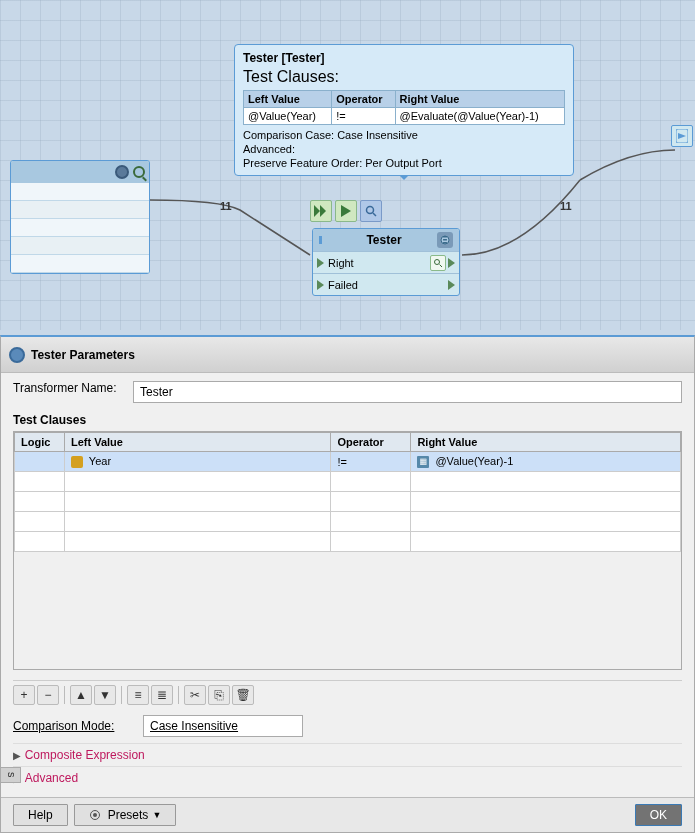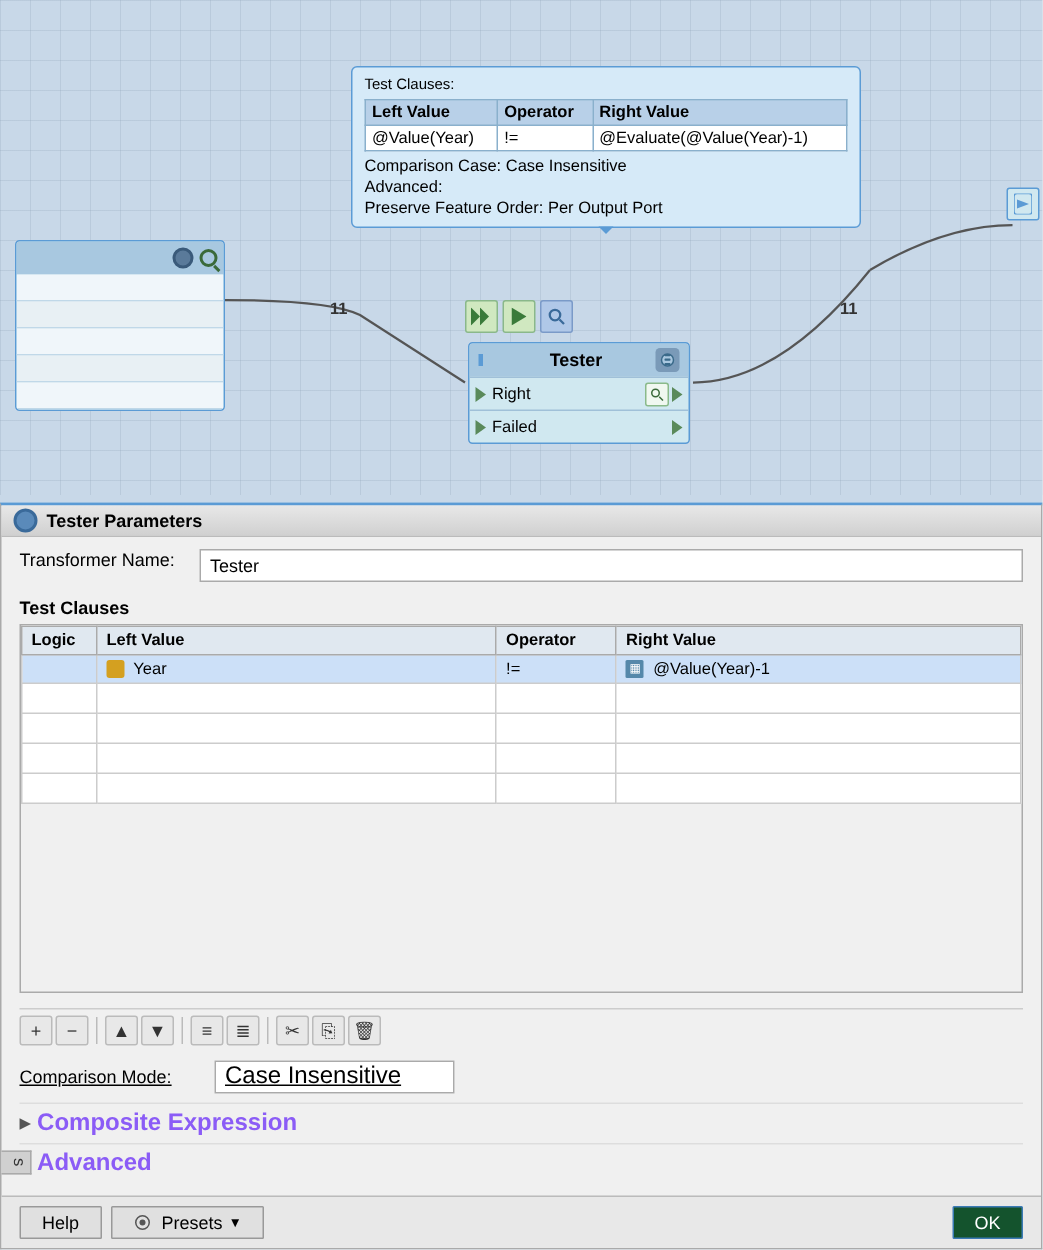--- a/index.html
+++ b/index.html
@@ -31,21 +31,21 @@
       font-size: 11px;
       color: #000;
       z-index: 10;
     }
     .callout-title {
       font-weight: bold;
       font-size: 12px;
       margin-bottom: 3px;
     }
     .callout-subtitle {
-      font-size: 10px;
+      font-size: 16px;
       margin-bottom: 4px;
     }
     .callout-table {
       width: 100%;
       border-collapse: collapse;
       margin-bottom: 4px;
     }
     .callout-table th {
       background: #b8d0e8;
       border: 1px solid #8ab0cc;
@@ -259,21 +259,21 @@
       border-top: 2px solid #5b9bd5;
       display: flex;
       flex-direction: column;
     }
     .dialog-titlebar {
       background: linear-gradient(180deg, #e8e8e8, #d0d0d0);
       border-bottom: 1px solid #bbb;
       display: flex;
       align-items: center;
       padding: 4px 8px;
-      height: 21px;
+      height: 36px;
     }
     .dialog-icon {
       width: 16px; height: 16px;
       background: #5a8aba;
       border-radius: 50%;
       margin-right: 6px;
       border: 2px solid #3a6a9a;
     }
     .dialog-title {
       font-size: 12px;
@@ -406,44 +406,43 @@
     }
     .comparison-label {
       font-size: 12px;
       min-width: 130px;
       color: #000;
     }
     .comparison-value {
       background: white;
       border: 1px solid #aaa;
       padding: 2px 6px;
-      font-size: 16px;
+      font-size: 12px;
       height: 22px;
       min-width: 160px;
       display: flex;
       align-items: center;
     }
 
     
     .expand-section {
       display: flex;
       align-items: center;
       padding: 4px 0;
       cursor: pointer;
       border-top: 1px solid #ddd;
     }
     .expand-arrow {
       font-size: 10px;
       color: #555;
       margin-right: 4px;
     }
     .expand-label {
-      font-size: 16px;
-      color: #8b5cf6;
-      font-weight: bold;
+      font-size: 12px;
+      color: #be185d;
     }
 
     
     .dialog-footer {
       display: flex;
       align-items: center;
       padding: 6px 12px;
       border-top: 1px solid #bbb;
       background: #e8e8e8;
       gap: 6px;
@@ -453,21 +452,21 @@
       font-size: 12px;
       border: 1px solid #999;
       background: #e0e0e0;
       cursor: pointer;
       border-radius: 1px;
       display: flex;
       align-items: center;
       gap: 4px;
     }
     .footer-btn-primary {
-      background: #14532d;
+      background: #737373;
       color: white;
       border-color: #3a7ab5;
       margin-left: auto;
     }
     .presets-arrow { font-size: 9px; }
 
     
     .left-tab {
       position: absolute;
       left: 0;
@@ -491,20 +490,21 @@
   <svg class="canvas-svg">
 
     <path d="M 150 200 Q 220 200 240 210 L 310 255" stroke="#555" stroke-width="1.5" fill="none"></path>
 
     <path d="M 462 255 Q 520 255 580 180" stroke="#555" stroke-width="1.5" fill="none"></path>
 
     <path d="M 580 180 Q 630 150 675 150" stroke="#555" stroke-width="1.5" fill="none"></path>
   </svg>
 
   <div class="callout">
+    <div class="callout-title">Tester [Tester]</div>
     <div class="callout-subtitle">Test Clauses:</div>
     <table class="callout-table">
       <thead>
         <tr>
           <th>Left Value</th>
           <th>Operator</th>
           <th>Right Value</th>
         </tr>
       </thead>
       <tbody>

